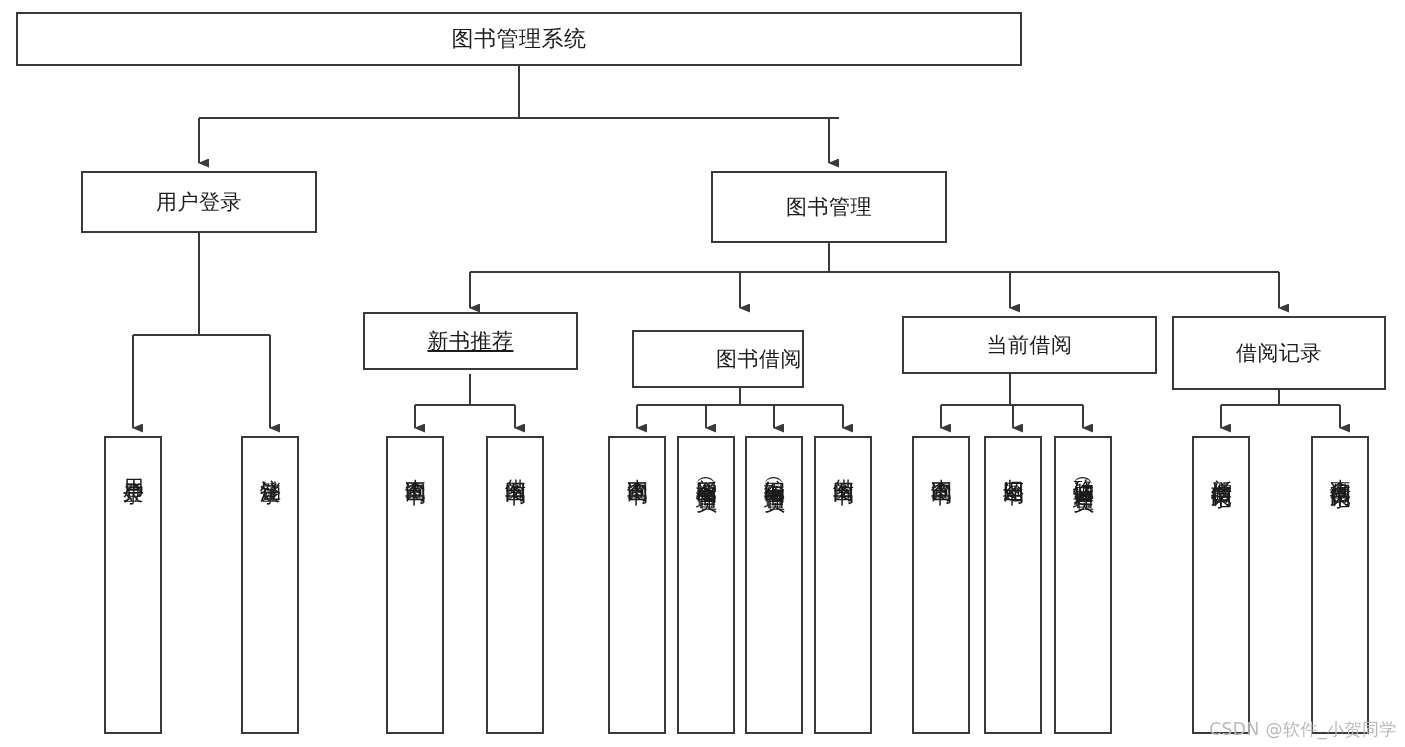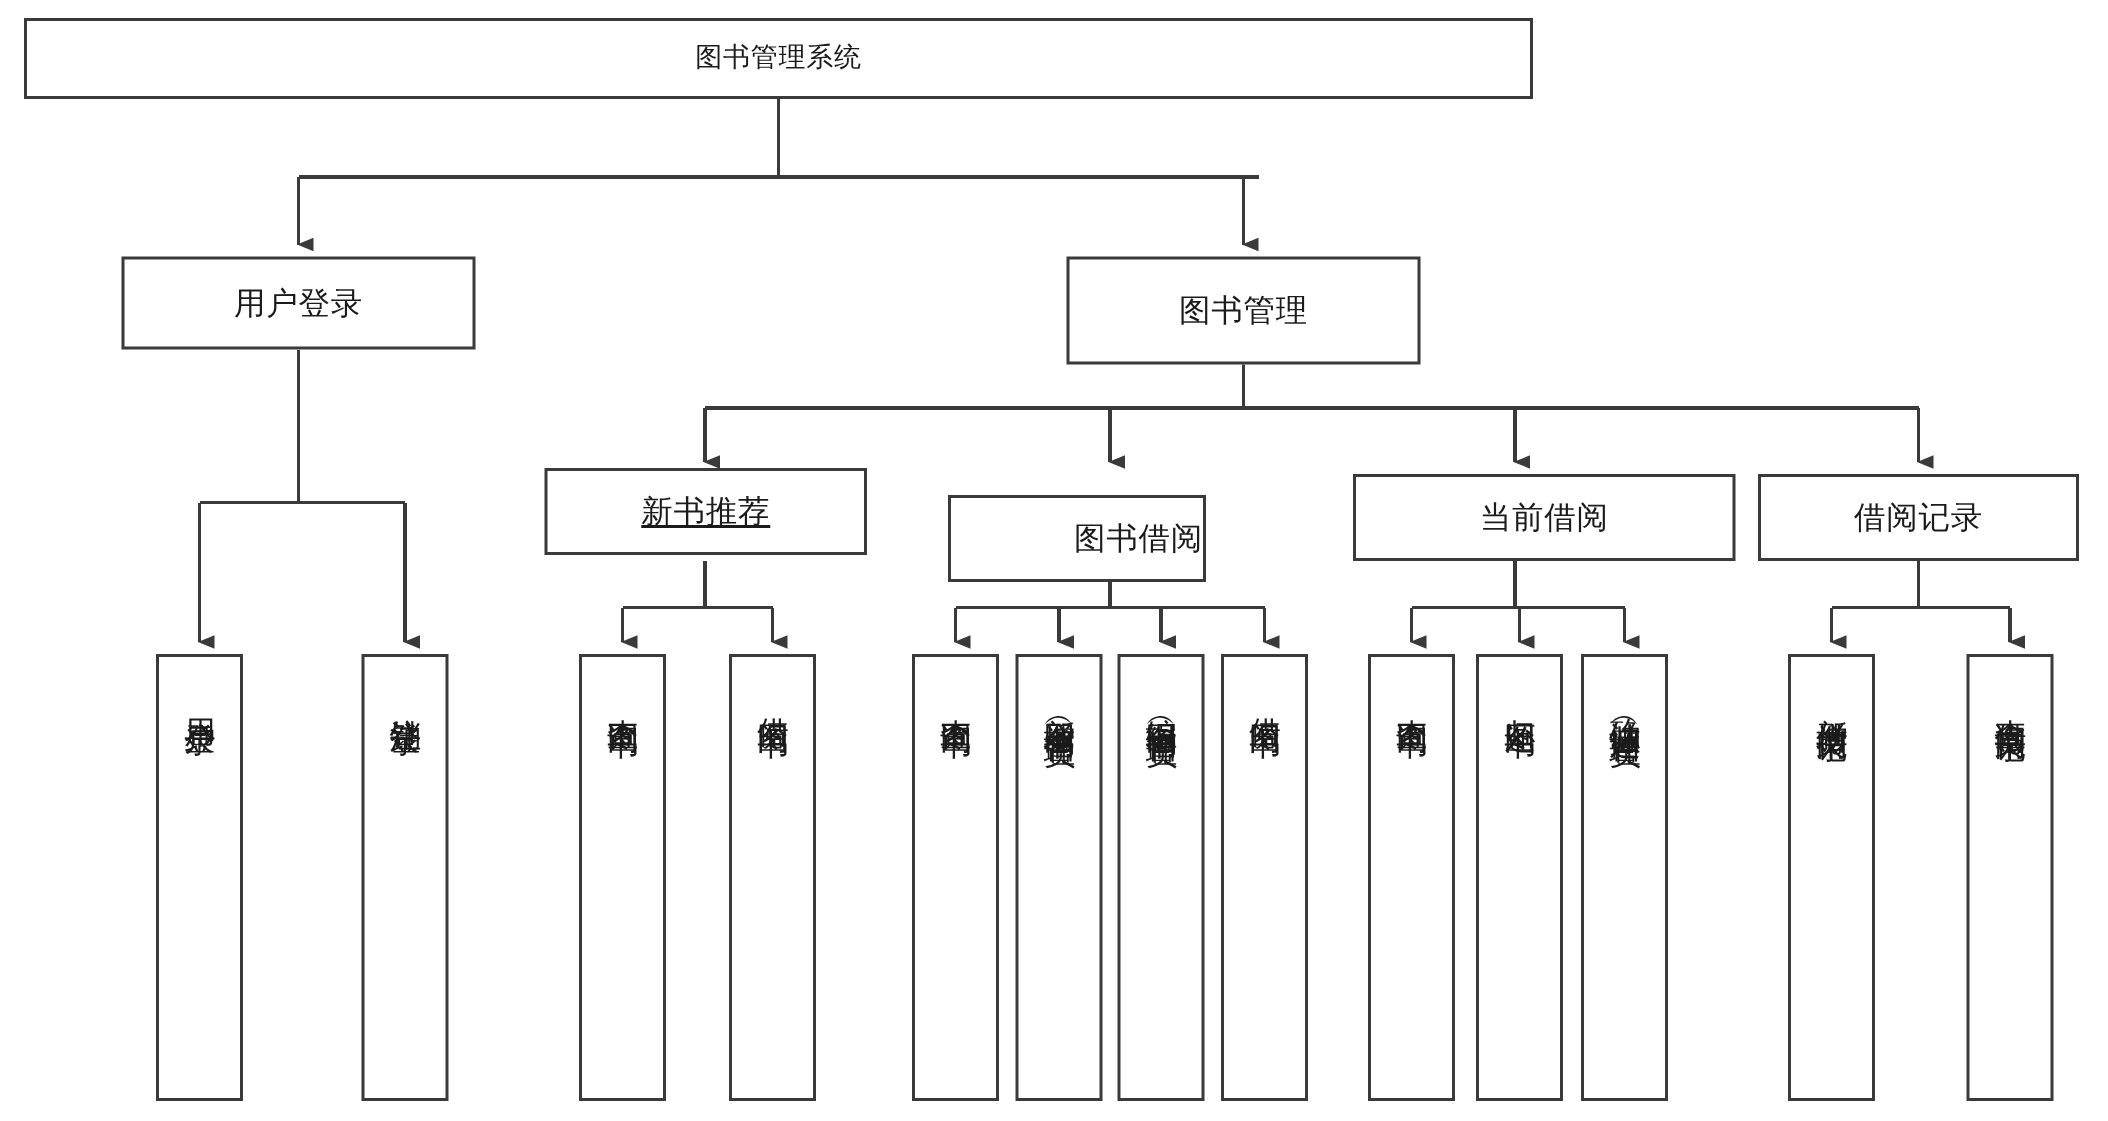--- a/index.html
+++ b/index.html
@@ -40,21 +40,21 @@
   .node-label {
     display: block;
     line-height: 1.18;
     letter-spacing: 0.5px;
     white-space: pre-wrap;
   }
   .node.horizontal .node-label {
     font-size: 21px;
   }
   .node.root .node-label {
-    font-size: 18px;
+    font-size: 22px;
     text-align: right;
   }
   .node.vertical {
     align-items: flex-start;
     justify-content: center;
     padding-top: 24px;
   }
   .node.vertical .node-label {
     writing-mode: vertical-rl;
     text-orientation: upright;
@@ -142,21 +142,21 @@
 
   <div class="node horizontal" style="left: 363px; top: 312px; width: 215px; height: 58px; text-decoration: underline;">
     <span class="node-label">新书推荐</span>
   </div>
   <div class="node horizontal" style="left: 632px; top: 330px; width: 172px; height: 58px; justify-content: flex-end;">
     <span class="node-label">图书借阅</span>
   </div>
   <div class="node horizontal" style="left: 902px; top: 316px; width: 255px; height: 58px;">
     <span class="node-label">当前借阅</span>
   </div>
-  <div class="node horizontal" style="left: 1172px; top: 316px; width: 214px; height: 58px;">
+  <div class="node horizontal" style="left: 1172px; top: 316px; width: 214px; height: 74px;">
     <span class="node-label">借阅记录</span>
   </div>
 
   <div class="node vertical" style="left: 104px; top: 436px; width: 58px; height: 298px;">
     <span class="node-label">用户登录</span>
   </div>
   <div class="node vertical" style="left: 241px; top: 436px; width: 58px; height: 298px;">
     <span class="node-label">注销登录</span>
   </div>
   <div class="node vertical" style="left: 386px; top: 436px; width: 58px; height: 298px;">
@@ -186,13 +186,14 @@
   <div class="node vertical" style="left: 1054px; top: 436px; width: 58px; height: 298px;">
     <span class="node-label">确认归还（管理员）</span>
   </div>
   <div class="node vertical" style="left: 1192px; top: 436px; width: 58px; height: 298px;">
     <span class="node-label">新增借阅记录</span>
   </div>
   <div class="node vertical" style="left: 1311px; top: 436px; width: 58px; height: 298px;">
     <span class="node-label">查询借阅记录</span>
   </div>
 
+  <div id="watermark">CSDN @软件_小贺同学</div>
 </div>
 
 </body></html>

